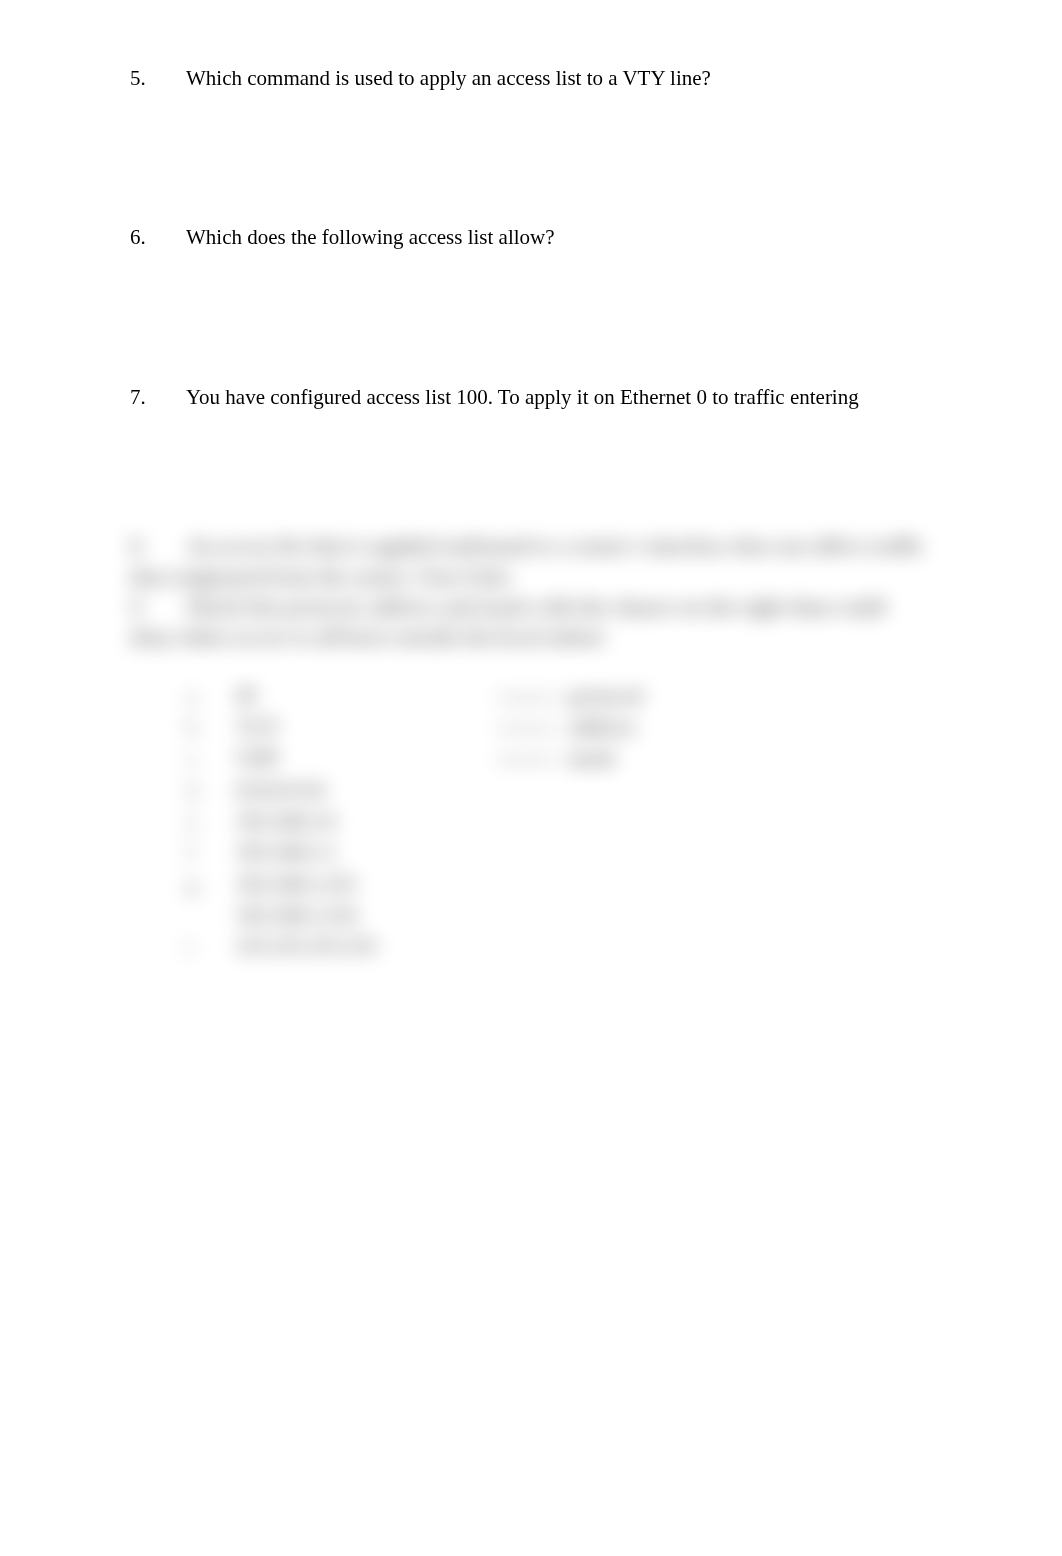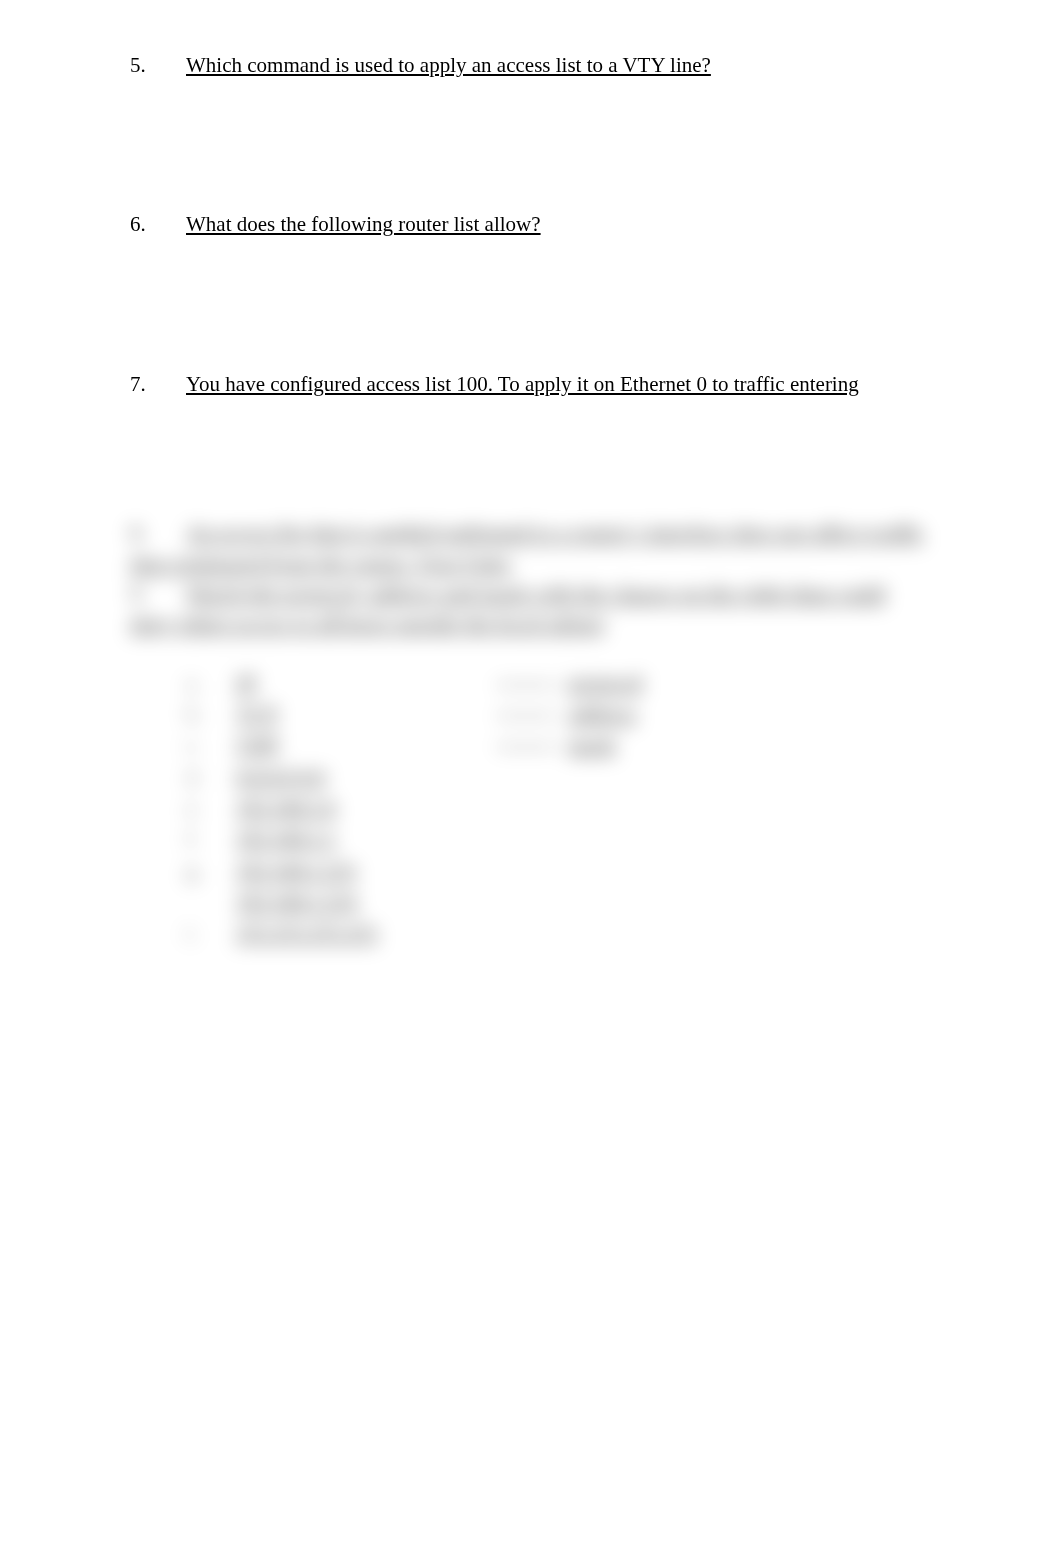--- a/index.html
+++ b/index.html
@@ -10,22 +10,21 @@
     body {
       width: 1062px;
       height: 1556px;
       background: #ffffff;
       font-family: "Times New Roman", Times, serif;
       font-size: 21px;
       color: #000000;
       position: relative;
     }
     .page-content {
-      padding: 51px 130px 0 130px;
-      text-decoration: underline;
+      padding: 64px 130px 0 130px;
     }
     .question {
       margin-bottom: 130px;
       line-height: 1.4;
     }
     .q-num {
       display: inline-block;
       width: 56px;
       vertical-align: top;
     }
@@ -98,21 +97,21 @@
 </head>
 <body>
 
 <div class="page-content">
 
   <div class="question">
     <span class="q-num">5.</span><span class="q-text-inline">Which command is used to apply an access list to a VTY line?</span>
   </div>
 
   <div class="question">
-    <span class="q-num">6.</span><span class="q-text-inline">What does the following router list allow?</span>
+    <span class="q-num">6.</span><span class="q-text-inline">Which does the following access list allow?</span>
   </div>
 
   <div class="question question-7">
     <span class="q7-line1">
       <span class="q-num">7.</span><span class="q-text-inline">You have configured access list 100.  To apply it on Ethernet 0 to traffic entering</span>
     </span>
   </div>
 
   <div class="blurred-section">
     <div class="blur-line">

